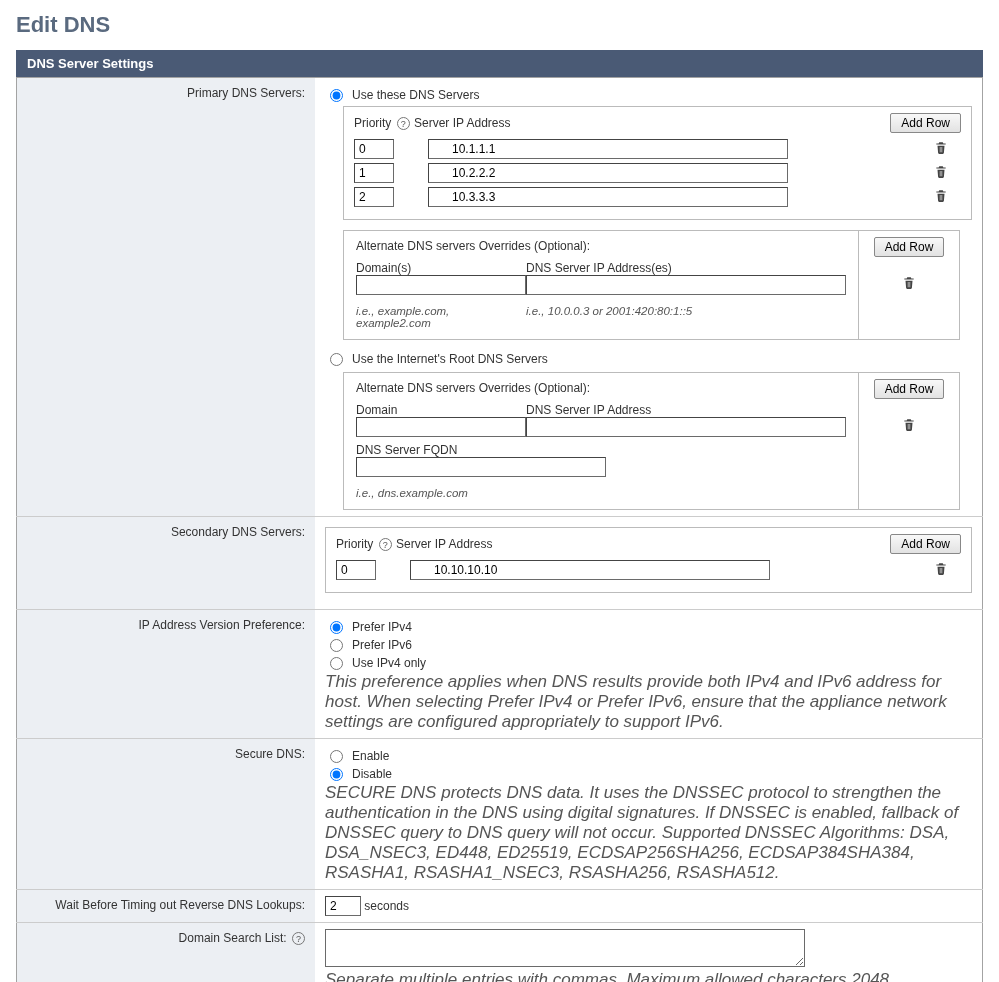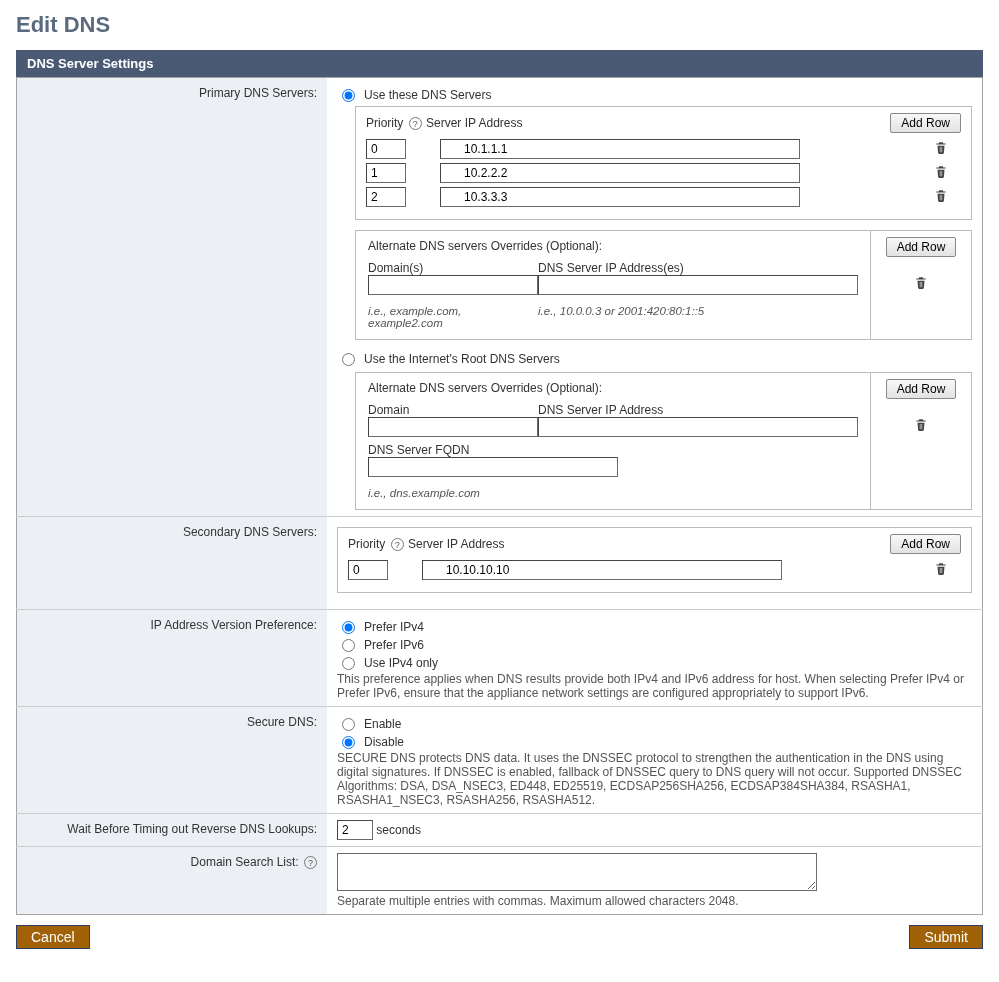--- a/index.html
+++ b/index.html
@@ -114,21 +114,21 @@
     font-weight: normal;
     cursor: pointer;
     font-size: 14px;
   }
   .hint {
     font-style: italic;
     color: #555;
     margin-top: 4px;
     font-size: 11.5px;
   }
-  .note { color: #555; font-size: 12px; }
+  .note { font-style: italic; color: #555; font-size: 17px; }
   .help-icon {
     display: inline-block;
     width: 13px; height: 13px;
     border: 1px solid #777;
     border-radius: 50%;
     font-size: 9px;
     line-height: 12px;
     text-align: center;
     color: #555;
     vertical-align: middle;
@@ -141,21 +141,21 @@
   .trash-icon svg { width: 14px; height: 15px; }
   .buttons-bar {
     display: flex;
     justify-content: space-between;
     margin-top: 10px;
   }
   .two-col-row { display:flex; }
   .col-blk { flex:0 0 auto; }
   .override-section {
     border: 1px solid #bbb;
-    margin: 6px 0 0 18px;
+    margin: 6px 12px 0 18px;
     display:flex;
   }
   .override-main {
     flex:1;
     padding:8px 12px 10px 12px;
     border-right:1px solid #bbb;
   }
   .override-side {
     width:100px;
     padding:6px 10px;

